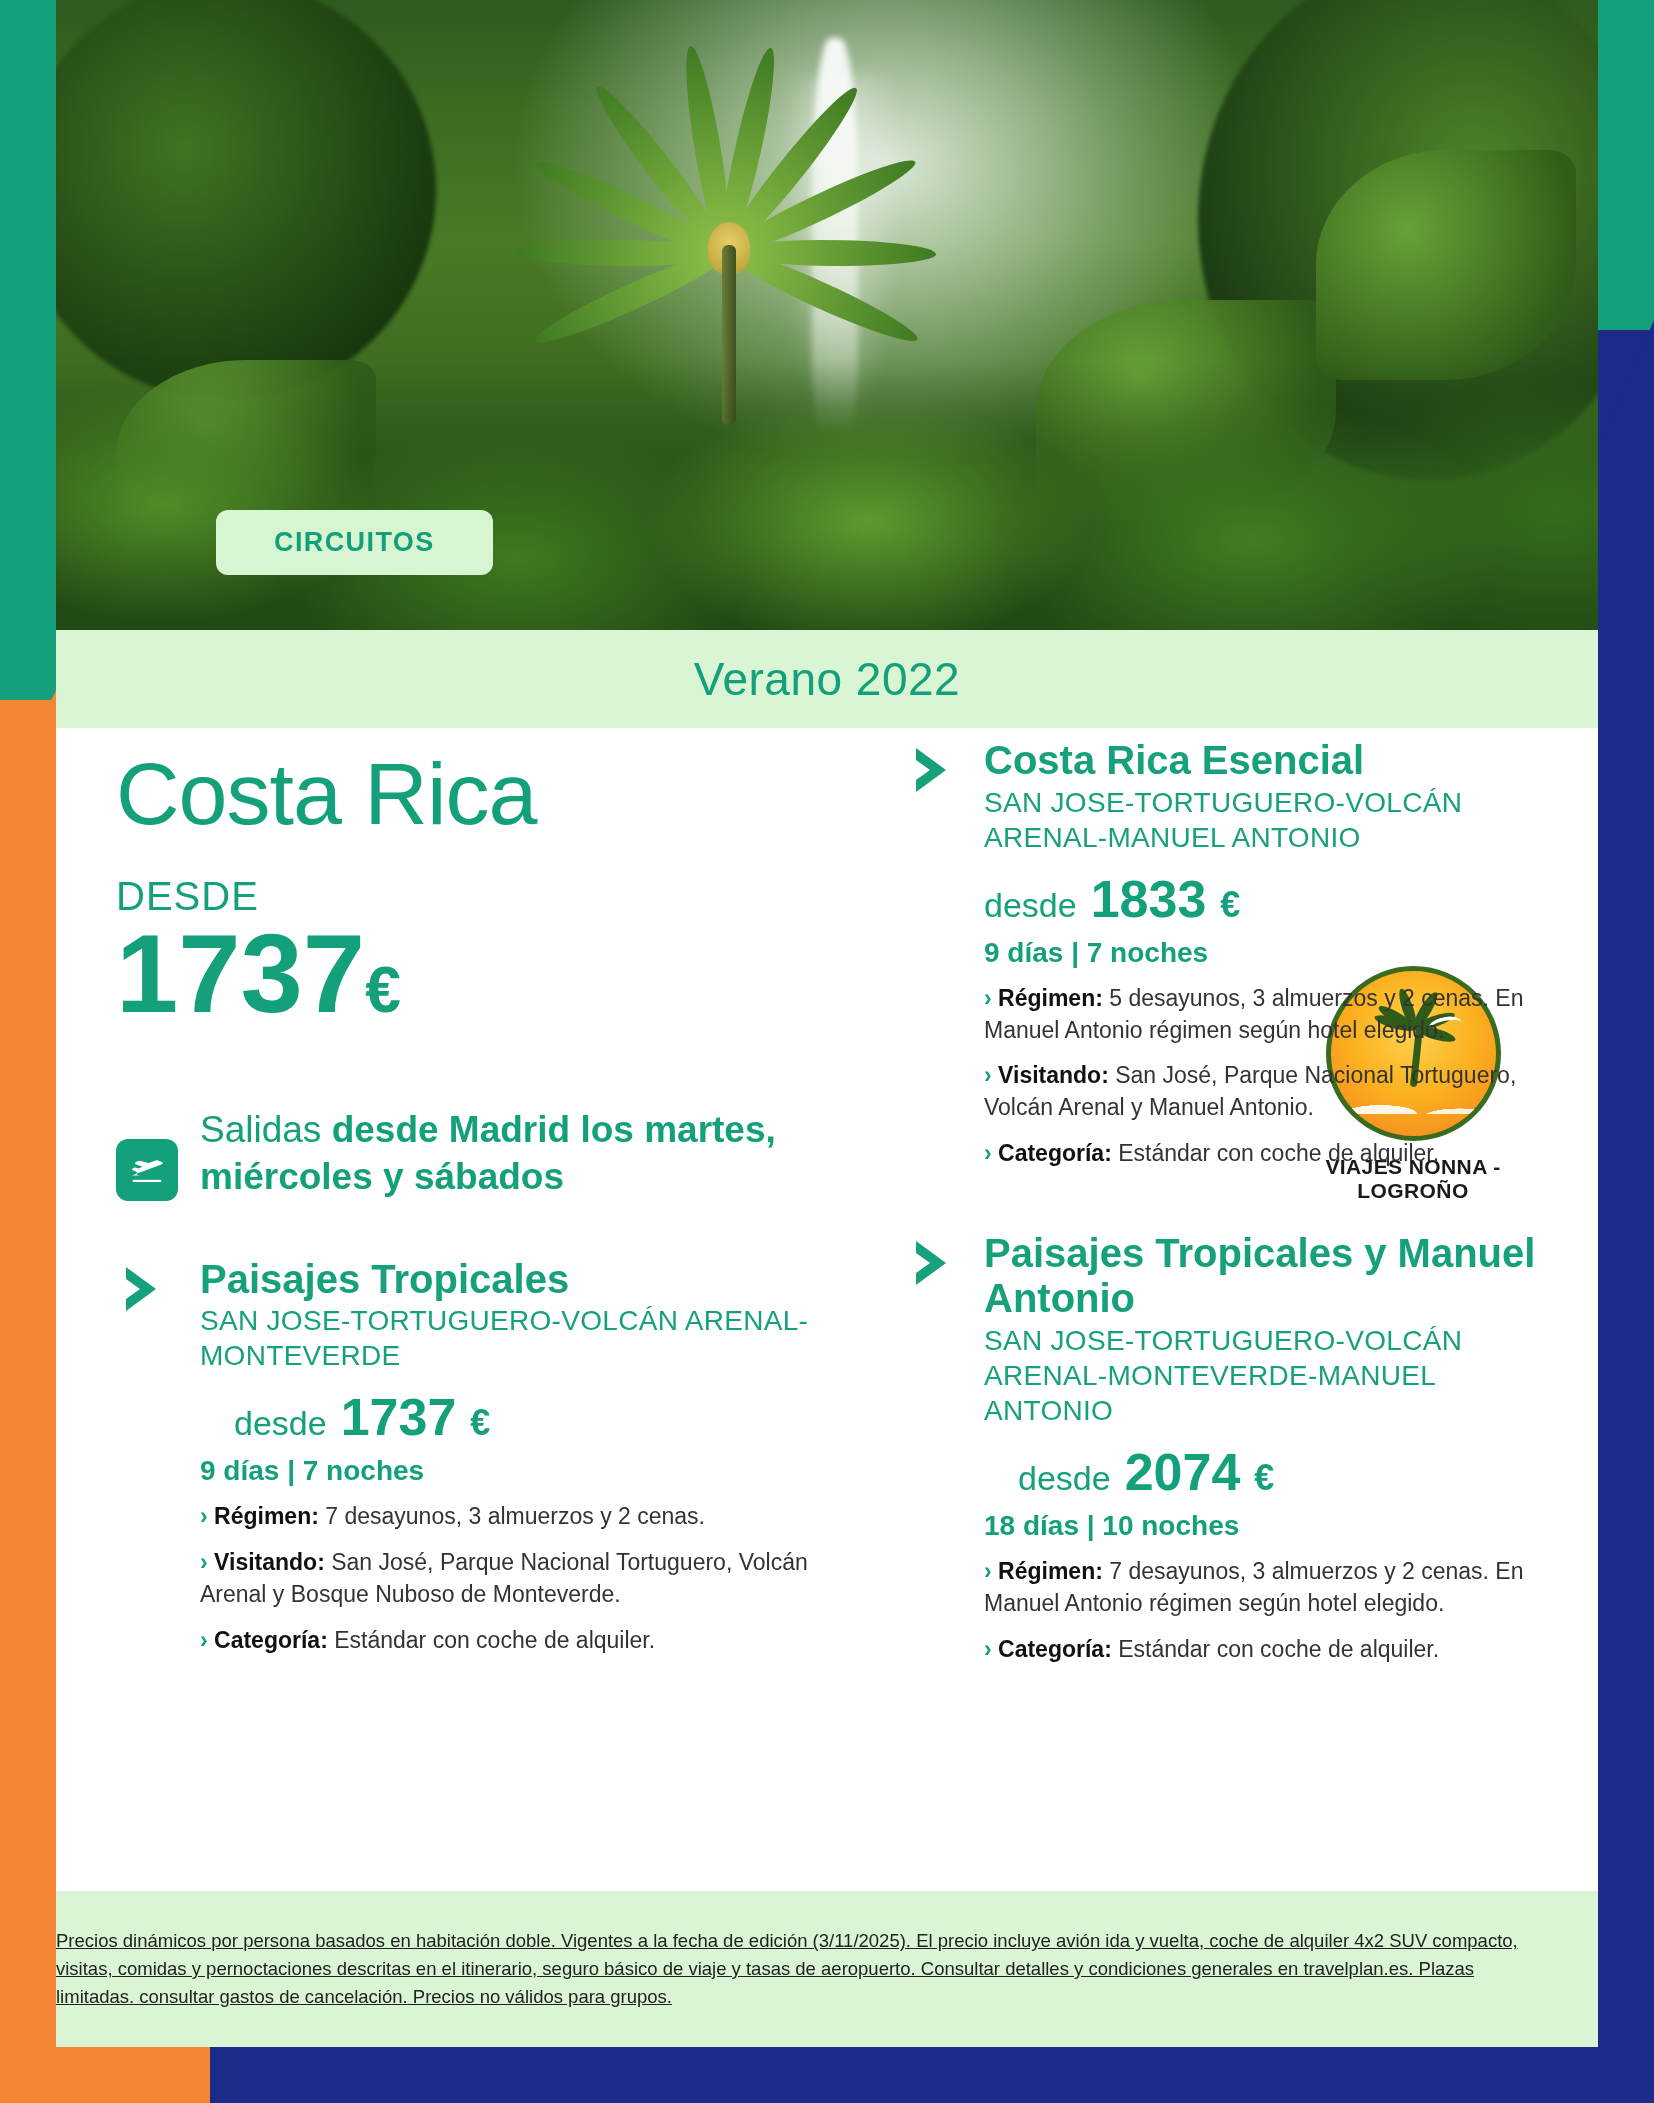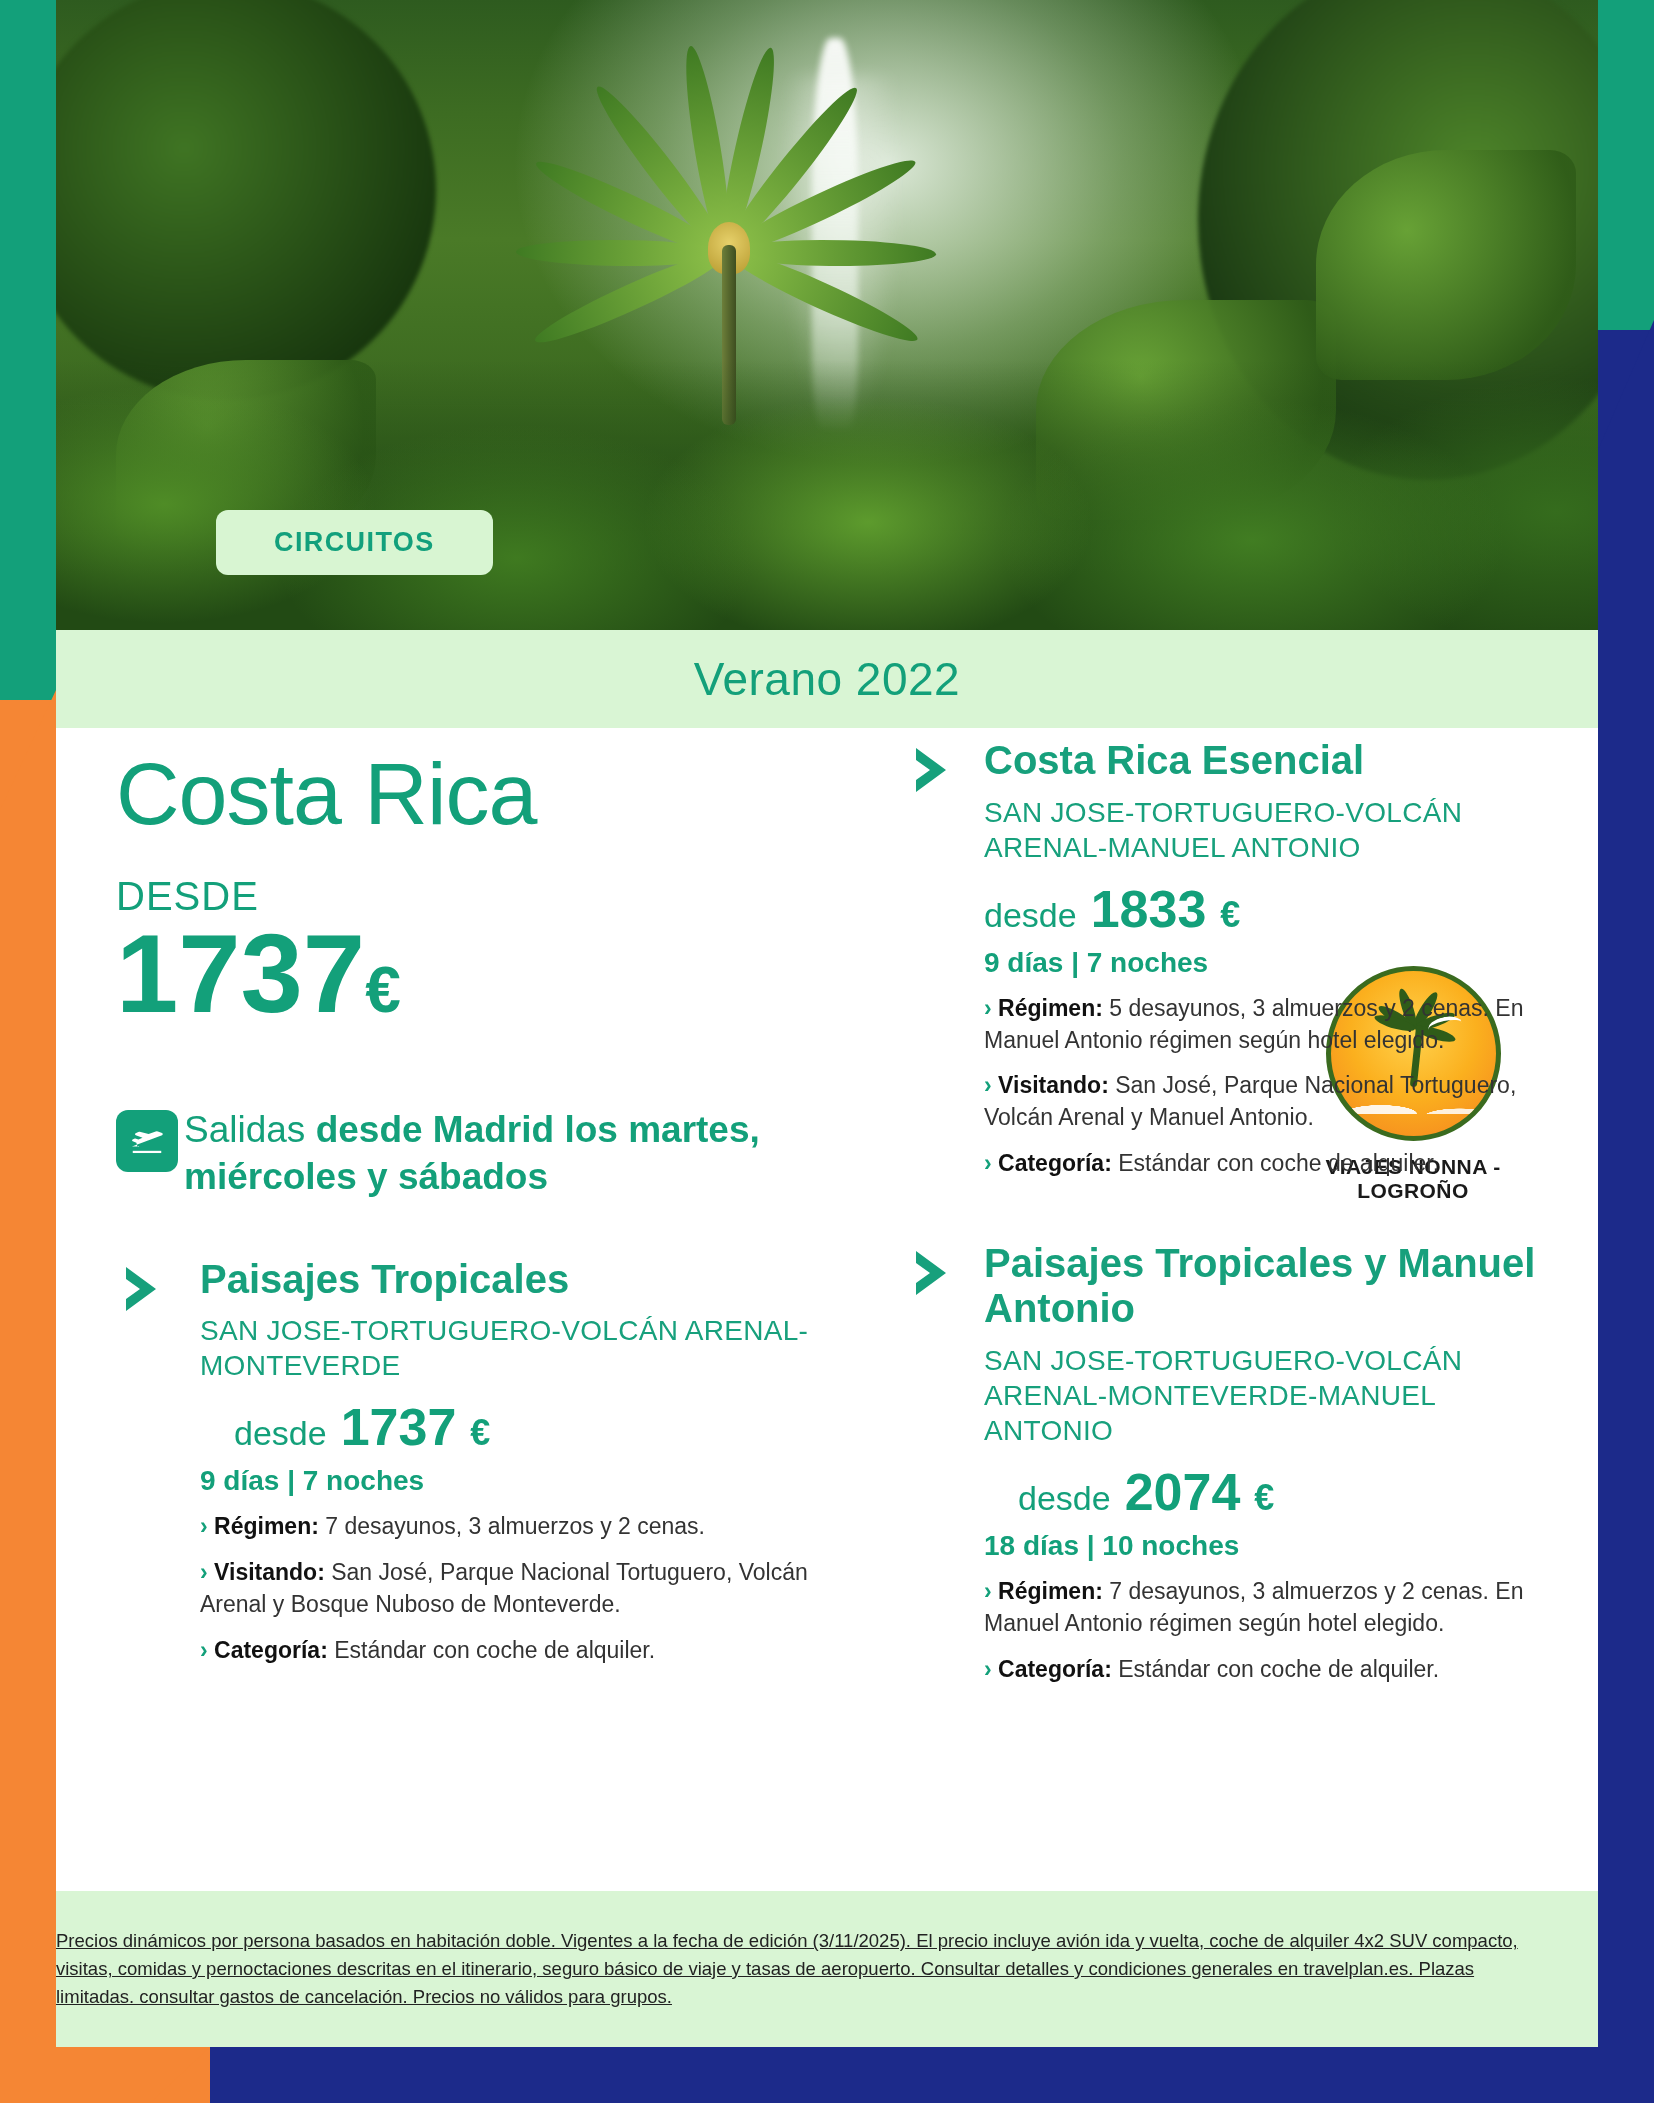--- a/index.html
+++ b/index.html
@@ -197,21 +197,21 @@
     position: absolute; right: 34px; top: 46px; width: 34px; height: 18px;
     border-top: 4px solid #ffffff;
     border-radius: 50%;
     transform: rotate(-12deg);
   }
   .agency-name {
     margin-top: 14px; font-size: 21px; font-weight: 700; color: #1a1a1a; letter-spacing: .4px;
   }
 
   .departures {
-    margin-top: 78px; display: flex; gap: 6px; align-items: flex-start;
+    margin-top: 78px; display: flex; gap: 22px; align-items: flex-end;
   }
   .plane-badge {
     width: 62px; height: 62px; border-radius: 12px; background: #13a07a;
     display: flex; align-items: center; justify-content: center; flex: 0 0 auto;
     margin-top: 4px;
   }
   .plane-badge svg { width: 38px; height: 38px; fill: #ffffff; }
   .departures-text {
     color: #13a07a; font-size: 37px; line-height: 1.28;
   }
@@ -221,21 +221,21 @@
   .offer { position: relative; padding-left: 84px; margin-top: 56px; }
   .offer.right-col { padding-left: 78px; }
   .chev {
     position: absolute; left: 0; top: 4px; width: 56px; height: 56px;
   }
   .chev svg { width: 56px; height: 56px; }
   .offer-title {
     color: #17a07c; font-size: 40px; font-weight: 700; line-height: 1.12;
   }
   .offer-route {
-    color: #17a07c; font-size: 28px; line-height: 1.25; margin-top: 12px; letter-spacing: .3px;
+    color: #17a07c; font-size: 28px; line-height: 1.25; margin-top: 2px; letter-spacing: .3px;
   }
   .offer-price {
     margin-top: 14px; color: #13a07a; display: flex; align-items: baseline; gap: 14px;
   }
   .offer-price .d { font-size: 34px; }
   .offer-price .p { font-size: 52px; font-weight: 700; }
   .offer-price .e { font-size: 36px; font-weight: 700; }
   .offer-duration {
     color: #13a07a; font-size: 28px; font-weight: 700; margin-top: 8px;
   }

